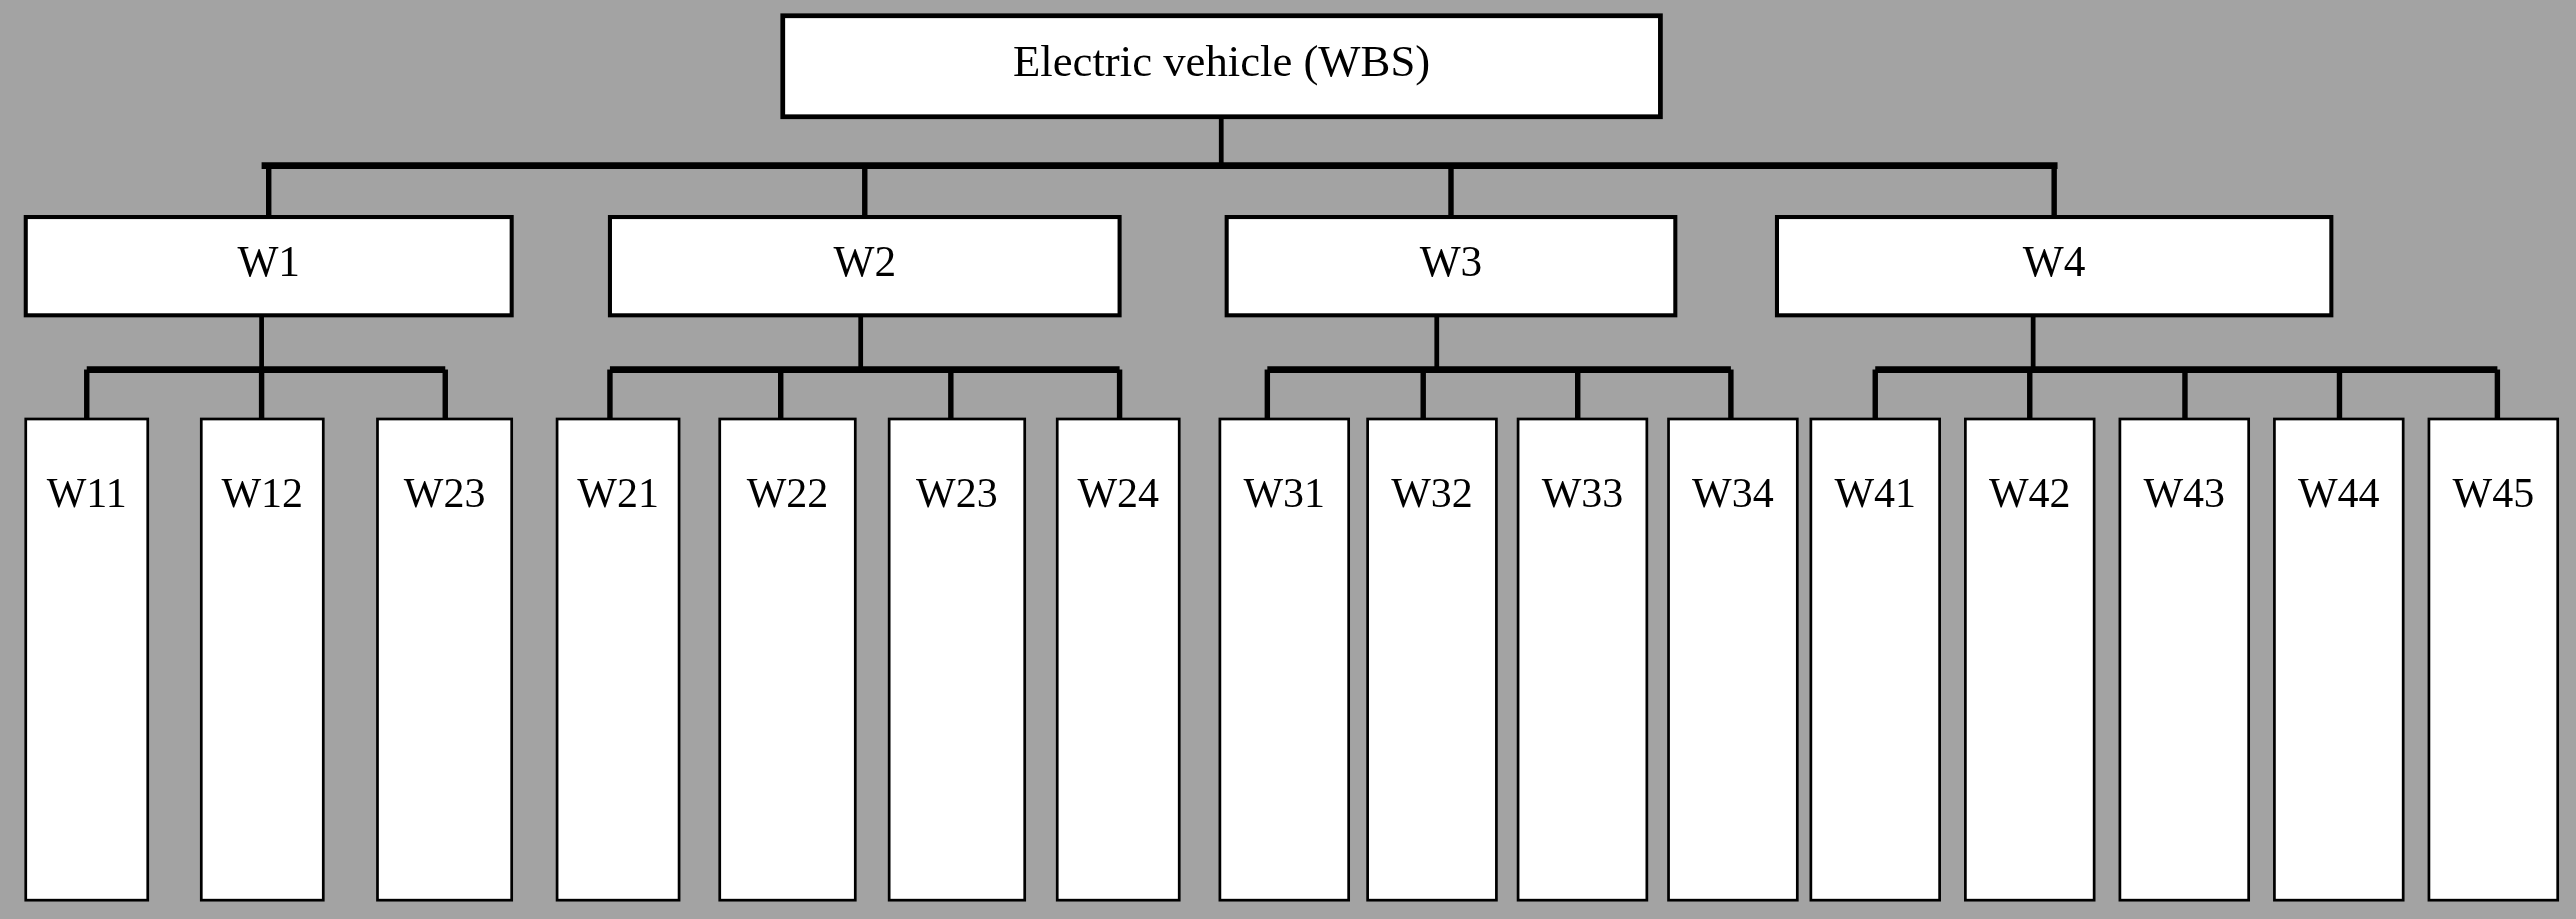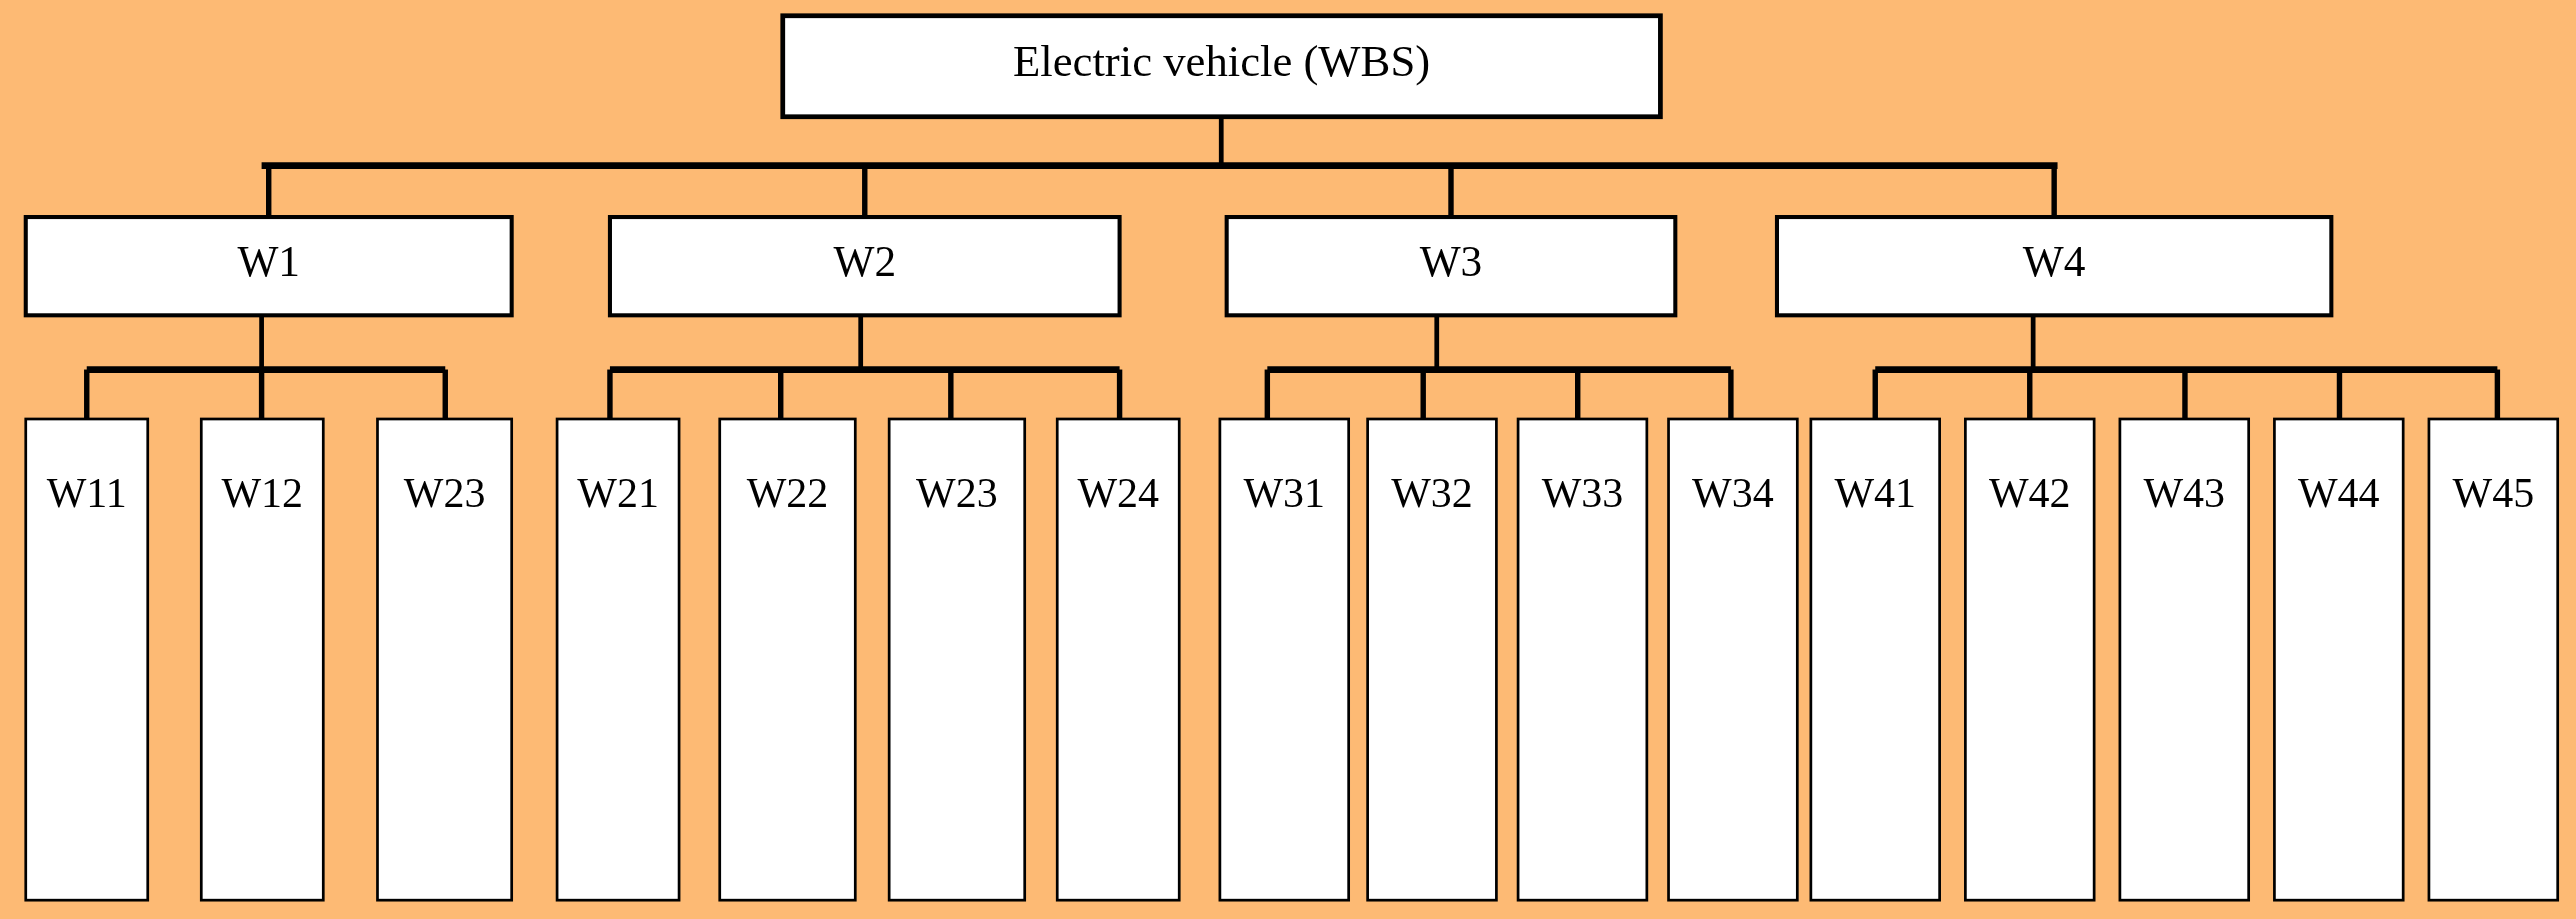--- a/index.html
+++ b/index.html
@@ -11,21 +11,21 @@
   body {
     width: 2576px;
     height: 920px;
     overflow: hidden;
     font-family: "Liberation Serif", "DejaVu Serif", serif;
   }
   #wbs-root {
     position: relative;
     width: 2576px;
     height: 920px;
-    background: #fdba74;
+    background: #a3a3a3;
   }
   svg#wbs-canvas {
     position: absolute;
     top: 0;
     left: 0;
     width: 2576px;
     height: 920px;
     display: block;
   }
   .wbs-box {

